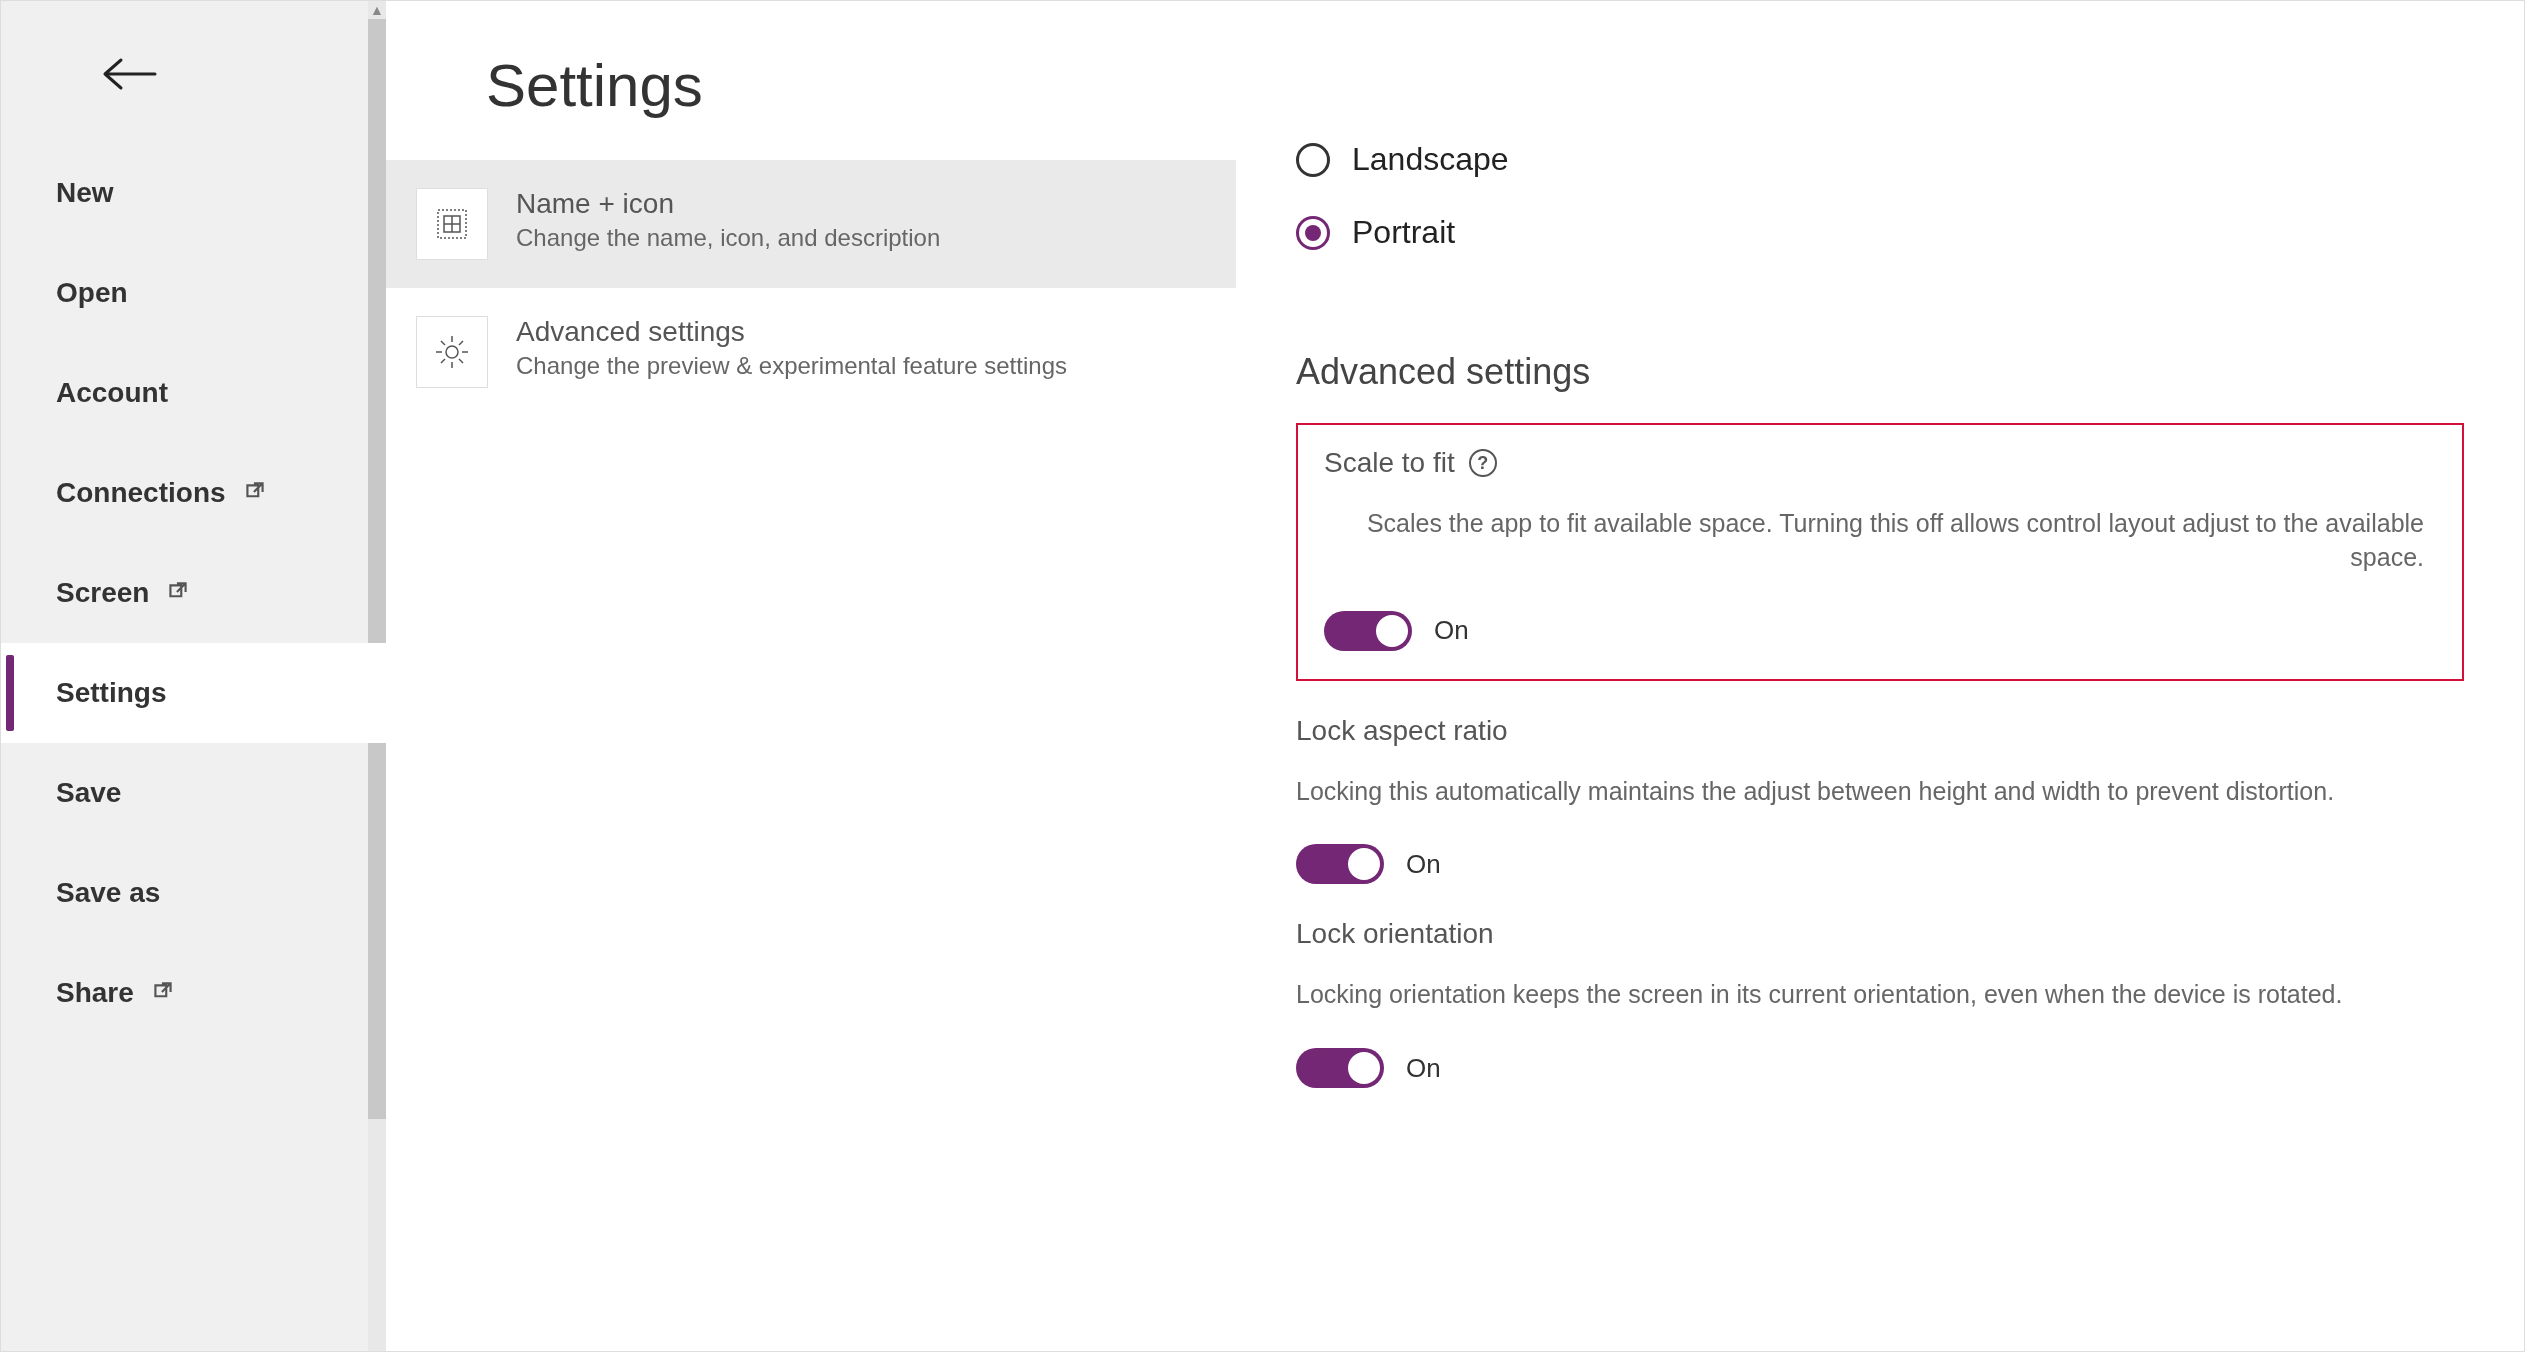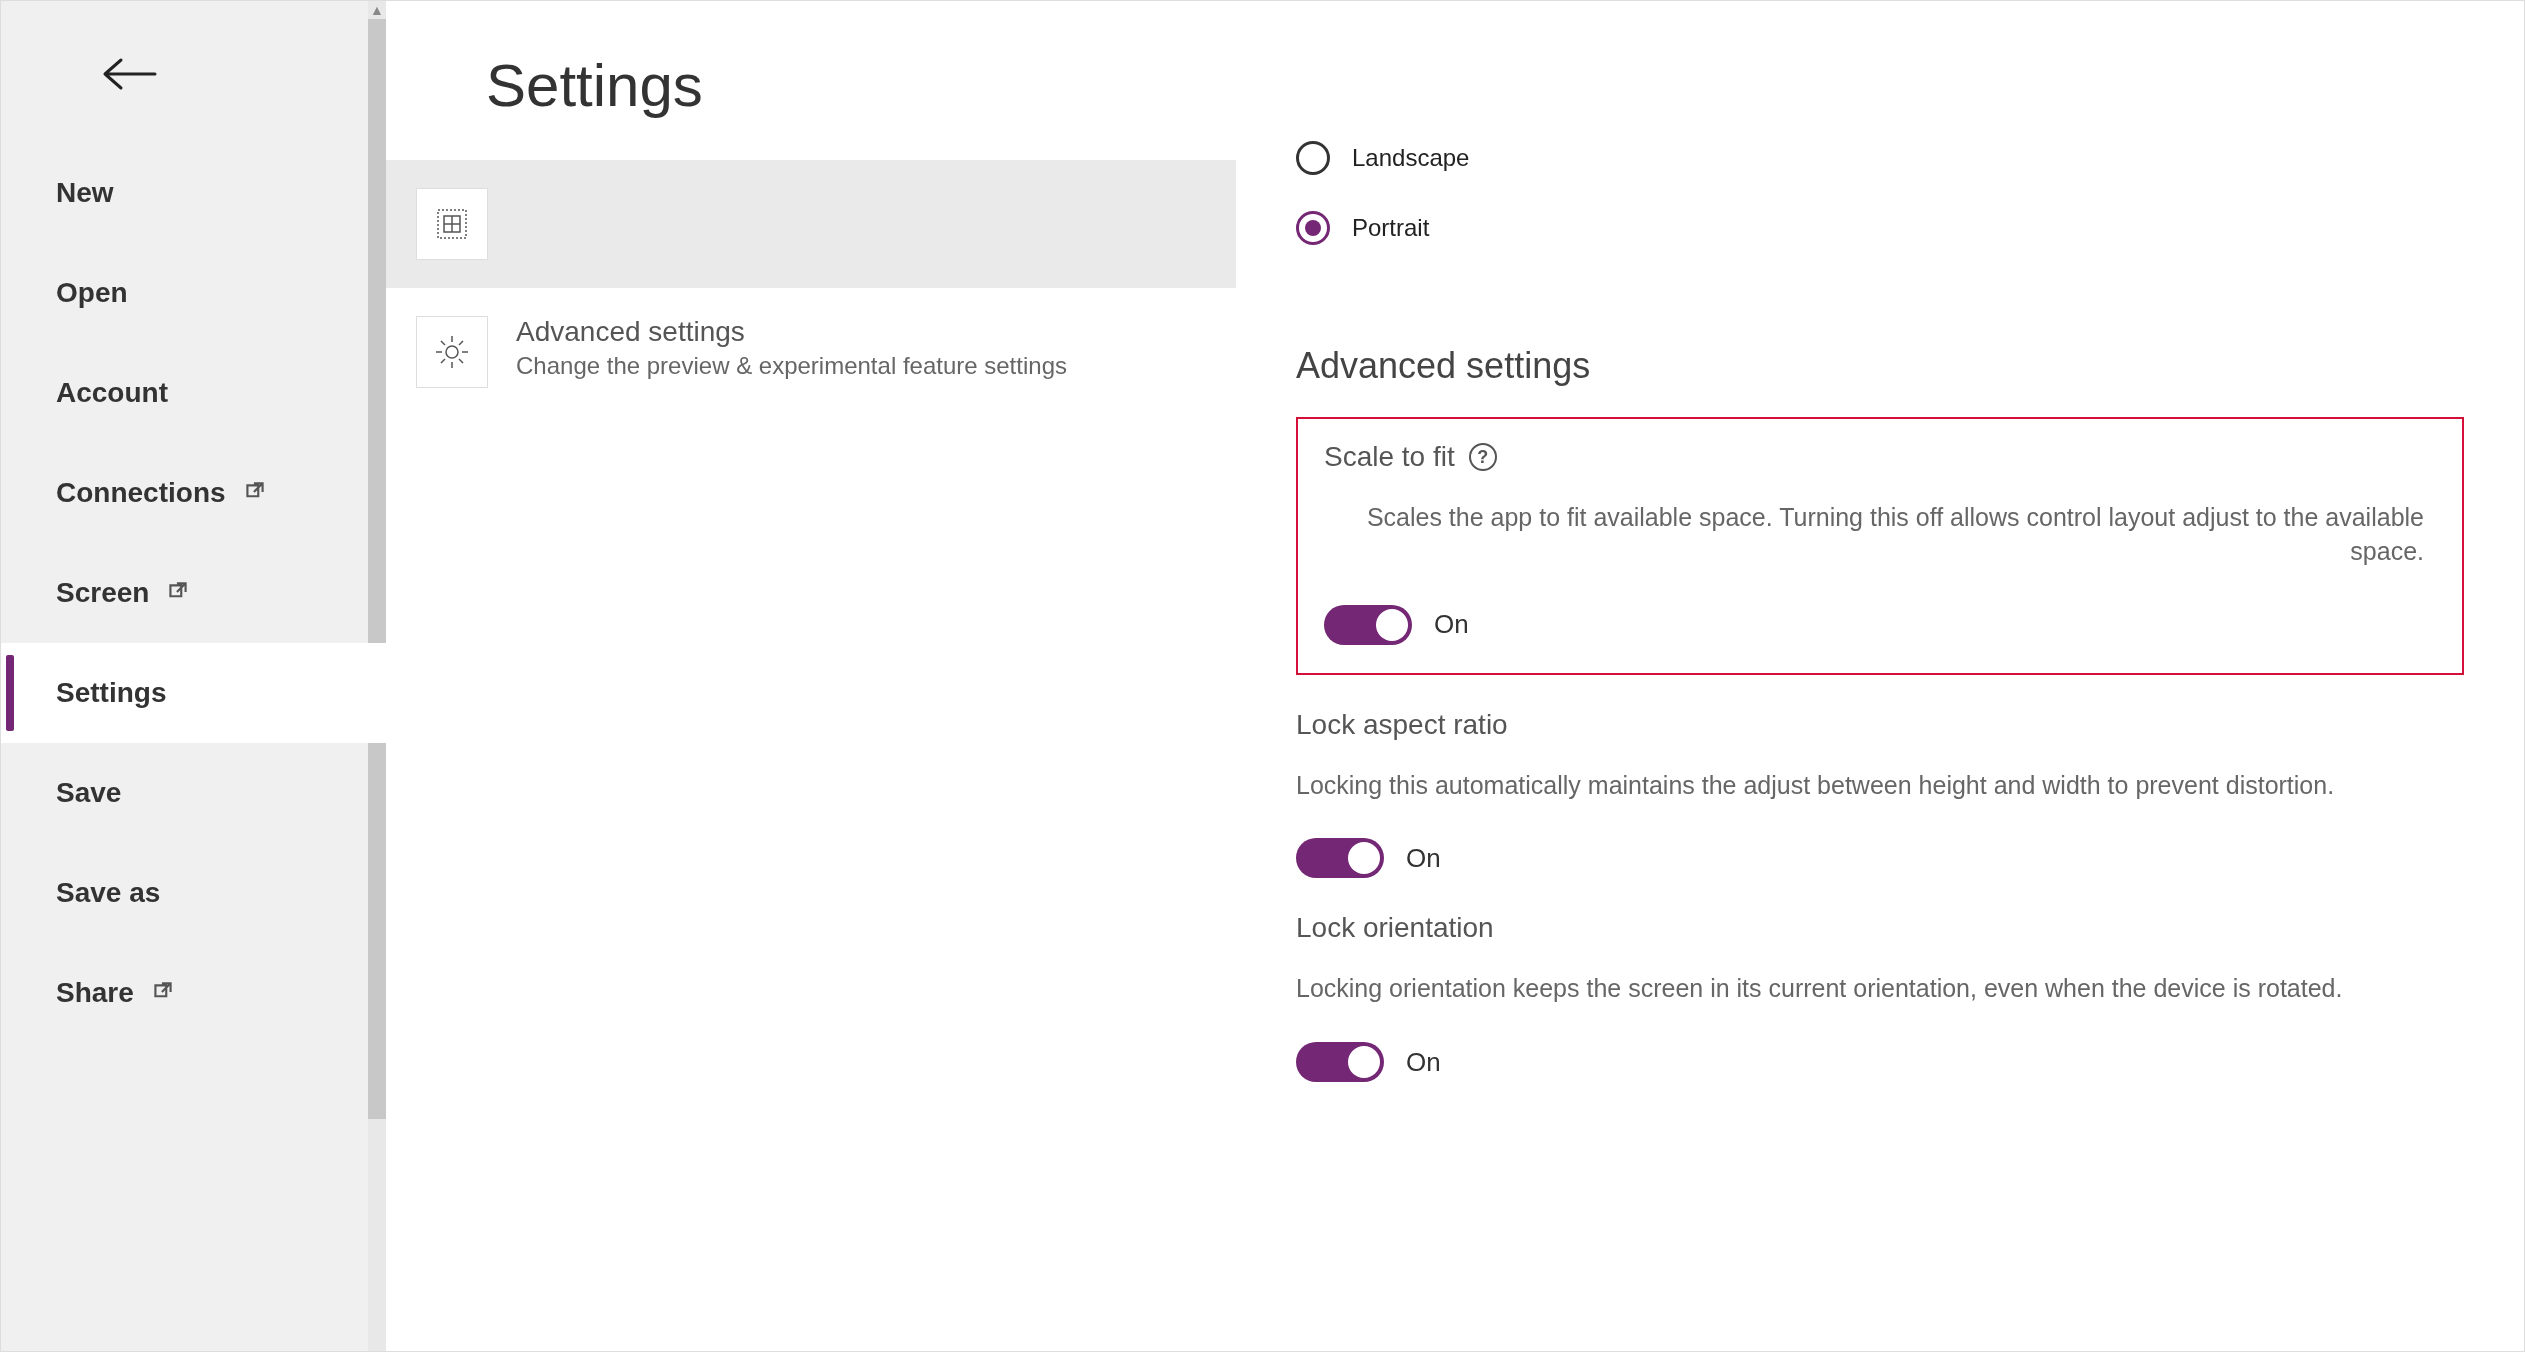--- a/index.html
+++ b/index.html
@@ -131,21 +131,21 @@
     width: 34px; height: 34px; border-radius: 50%;
     border: 3px solid #333;
     display: flex; align-items: center; justify-content: center;
   }
   .radio-row.selected .radio-outer { border-color: #742774; }
   .radio-inner {
     width: 16px; height: 16px; border-radius: 50%;
     background: #742774; display: none;
   }
   .radio-row.selected .radio-inner { display: block; }
-  .radio-label { font-size: 24px; color: #222; }
+  .radio-label { font-size: 32px; color: #222; }
 
   .section-heading {
     font-size: 36px; font-weight: 300; color: #444;
     margin-top: 100px; margin-bottom: 10px;
   }
 
   .highlight-box {
     border: 2px solid #d40f3a;
     padding: 22px 26px 28px 26px;
     margin-top: 20px;
@@ -234,20 +234,24 @@
     <div class="cat-list">
       <div class="cat-item hl1">
         <div class="cat-icon-box">
           <svg viewBox="0 0 40 40">
               <rect x="6" y="6" width="28" height="28" stroke-dasharray="2 2"></rect>
               <rect x="12" y="12" width="16" height="16"></rect>
               <line x1="20" y1="12" x2="20" y2="28"></line>
               <line x1="12" y1="20" x2="28" y2="20"></line>
             </svg>
         </div>
+        <div class="cat-text">
+          <div class="cat-title">Name + icon</div>
+          <div class="cat-desc">Change the name, icon, and description</div>
+        </div>
       </div>
       <div class="cat-item">
         <div class="cat-icon-box">
           <svg viewBox="0 0 40 40">
               <circle cx="20" cy="20" r="6"></circle>
               <path d="M20 4v6 M20 30v6 M4 20h6 M30 20h6 M9 9l4 4 M27 27l4 4 M31 9l-4 4 M13 27l-4 4"></path>
             </svg>
         </div>
         <div class="cat-text">
           <div class="cat-title">Advanced settings</div>

